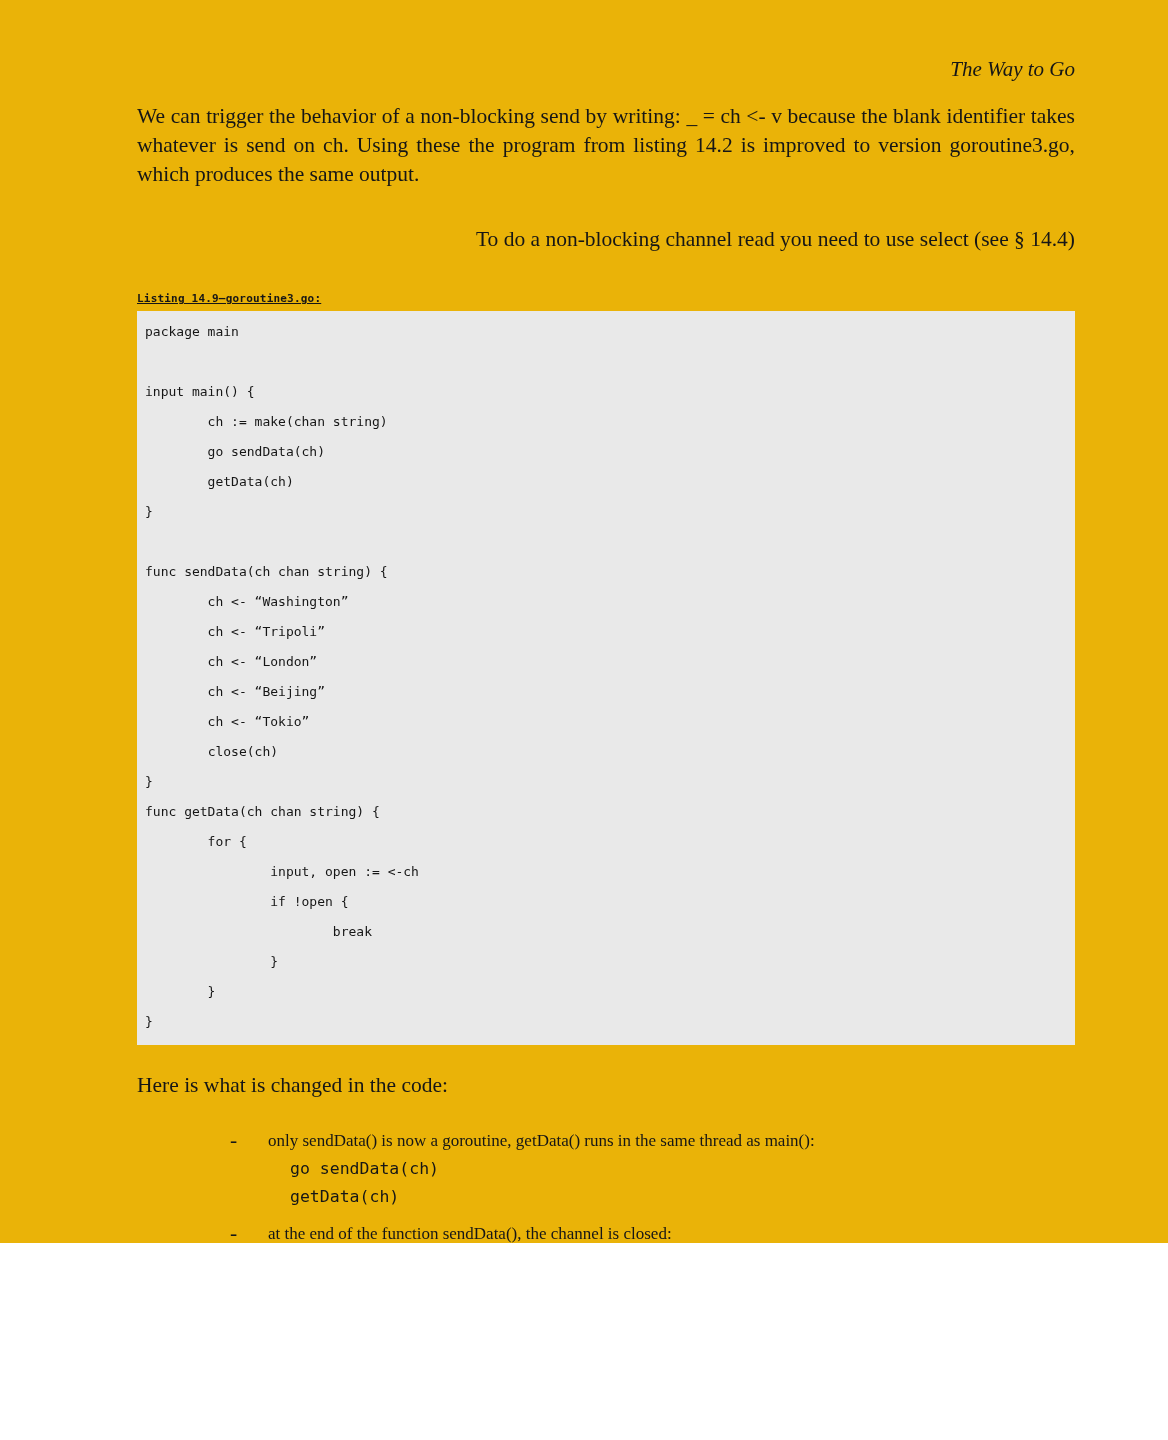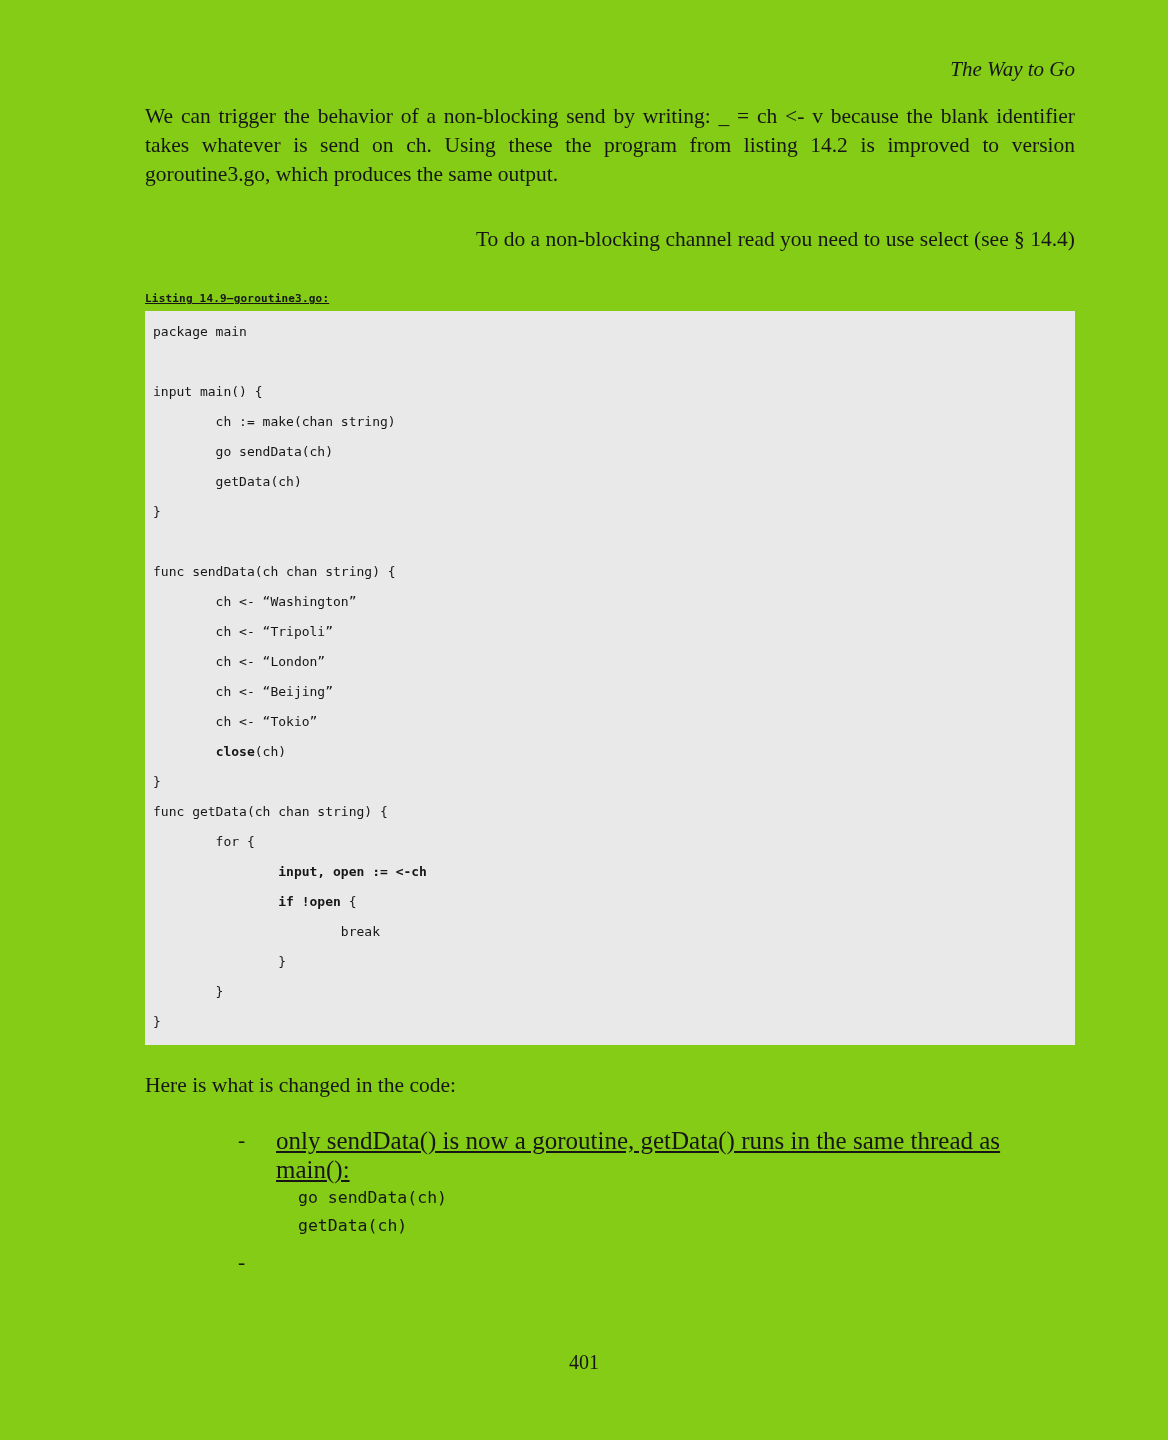--- a/index.html
+++ b/index.html
@@ -1,25 +1,24 @@
 <!DOCTYPE html>
 <html><head>
 <meta charset="utf-8">
 <style>
   * { margin: 0; padding: 0; box-sizing: border-box; }
   html, body { background: #ffffff; }
   .page {
     width: 1168px;
-    height: 1440px;
-    background: #84cc16;
+    height: 1243px;
+    background: #eab308;
     color: #161616;
     font-family: "Liberation Serif", serif;
     position: relative;
     overflow: hidden;
-    padding-left: 8px;
   }
   .content { padding: 0 93px 0 137px; }
   .running-head {
     margin-top: 56px;
     text-align: right;
     font-style: italic;
     font-size: 21px;
     line-height: 26px;
   }
   .para1 {
@@ -44,37 +43,37 @@
   }
   .code-block {
     margin-top: 6px;
     background: #e9e9e9;
     padding: 6px 10px 8px 8px;
     font-family: "DejaVu Sans Mono", monospace;
     font-size: 13px;
     line-height: 30px;
   }
   .code-line { white-space: pre; }
-  .bold { font-weight: bold; }
+  .bold { font-weight: normal; }
   .changes-intro {
     margin-top: 26px;
     font-size: 21.5px;
     line-height: 29px;
   }
   .changes-list { margin-top: 26px; }
   .bullet-item { display: flex; margin-top: 8px; }
   .bullet-marker {
     margin-left: 93px;
     width: 38px;
     flex: 0 0 38px;
     font-size: 21.5px;
     line-height: 29px;
   }
   .bullet-body { flex: 1; }
-  .bullet-text { font-size: 25px; line-height: 29px; text-decoration: underline; }
+  .bullet-text { font-size: 17px; line-height: 29px; }
   .bullet-code {
     font-family: "DejaVu Sans Mono", monospace;
     font-size: 16.5px;
     line-height: 28px;
     margin-left: 22px;
     white-space: pre;
   }
   .page-number {
     position: absolute;
     bottom: 66px;
@@ -131,19 +130,21 @@
         <div class="bullet-item">
           <div class="bullet-marker">-</div>
           <div class="bullet-body">
             <div class="bullet-text">only sendData() is now a goroutine, getData() runs in the same thread as main():</div>
             <div class="bullet-code">go sendData(ch)</div>
             <div class="bullet-code">getData(ch)</div>
           </div>
         </div>
         <div class="bullet-item">
           <div class="bullet-marker">-</div>
+          <div class="bullet-body">
+            <div class="bullet-text">at the end of the function sendData(), the channel is closed:</div>
+          </div>
         </div>
       </div>
 
   </div>
 
-  <div class="page-number">401</div>
 </div>
 
 </body></html>

